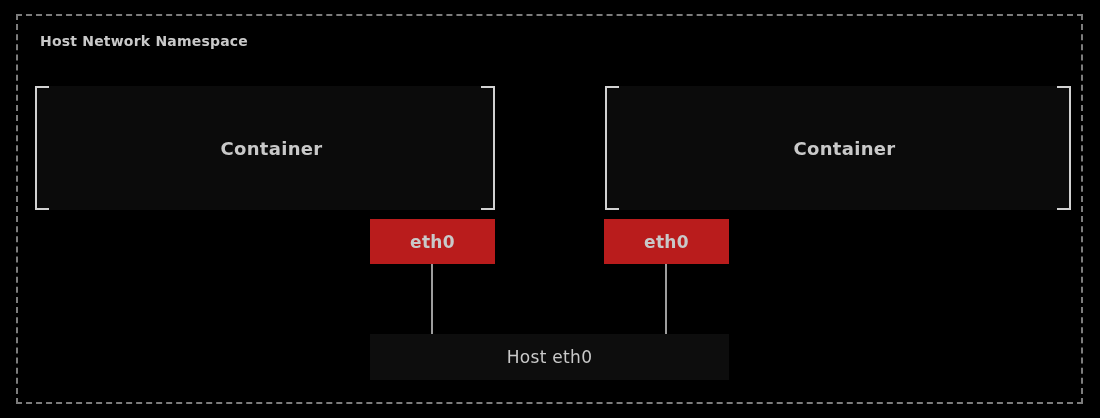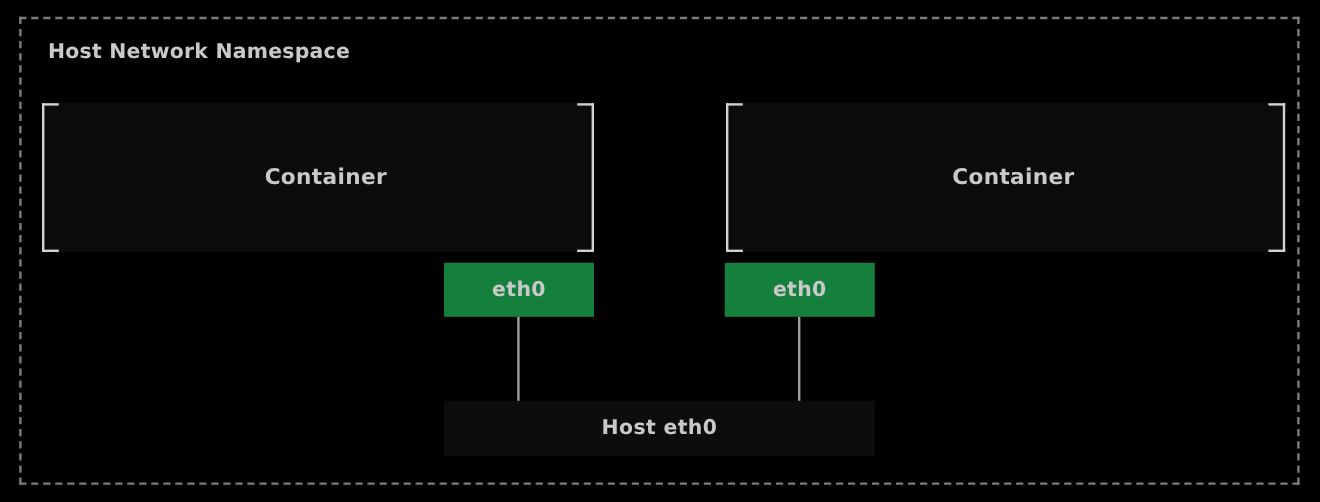--- a/index.html
+++ b/index.html
@@ -25,21 +25,21 @@
     height: 390px;
     box-sizing: border-box;
     border: 2px dashed #7c7c7c;
     background: transparent;
   }
 
   .namespace-title {
     position: absolute;
     left: 40px;
     top: 33px;
-    font-size: 17px;
+    font-size: 14px;
     font-weight: bold;
     color: #c9c9c9;
     letter-spacing: 0.2px;
     white-space: nowrap;
     text-align: right;
   }
 
   
   .container-box {
     position: absolute;
@@ -83,21 +83,21 @@
     letter-spacing: 0.3px;
     padding-left: 13px;
   }
 
   
   .eth-box {
     position: absolute;
     top: 219px;
     width: 125px;
     height: 45px;
-    background: #15803d;
+    background: #b91c1c;
     display: flex;
     align-items: center;
     justify-content: center;
   }
   .eth-box.e1 { left: 370px; }
   .eth-box.e2 { left: 604px; }
 
   .eth-label {
     font-size: 17px;
     font-weight: bold;
@@ -123,21 +123,21 @@
     top: 334px;
     width: 359px;
     height: 46px;
     background: #0d0d0d;
     display: flex;
     align-items: center;
     justify-content: center;
   }
   .host-eth-label {
     font-size: 17px;
-    font-weight: bold;
+    font-weight: normal;
     color: #c9c9c9;
     letter-spacing: 0.3px;
   }
 </style>
 </head>
 <body>
 
 <div class="namespace-box"></div>
 
 <div class="namespace-title">Host Network Namespace</div>

